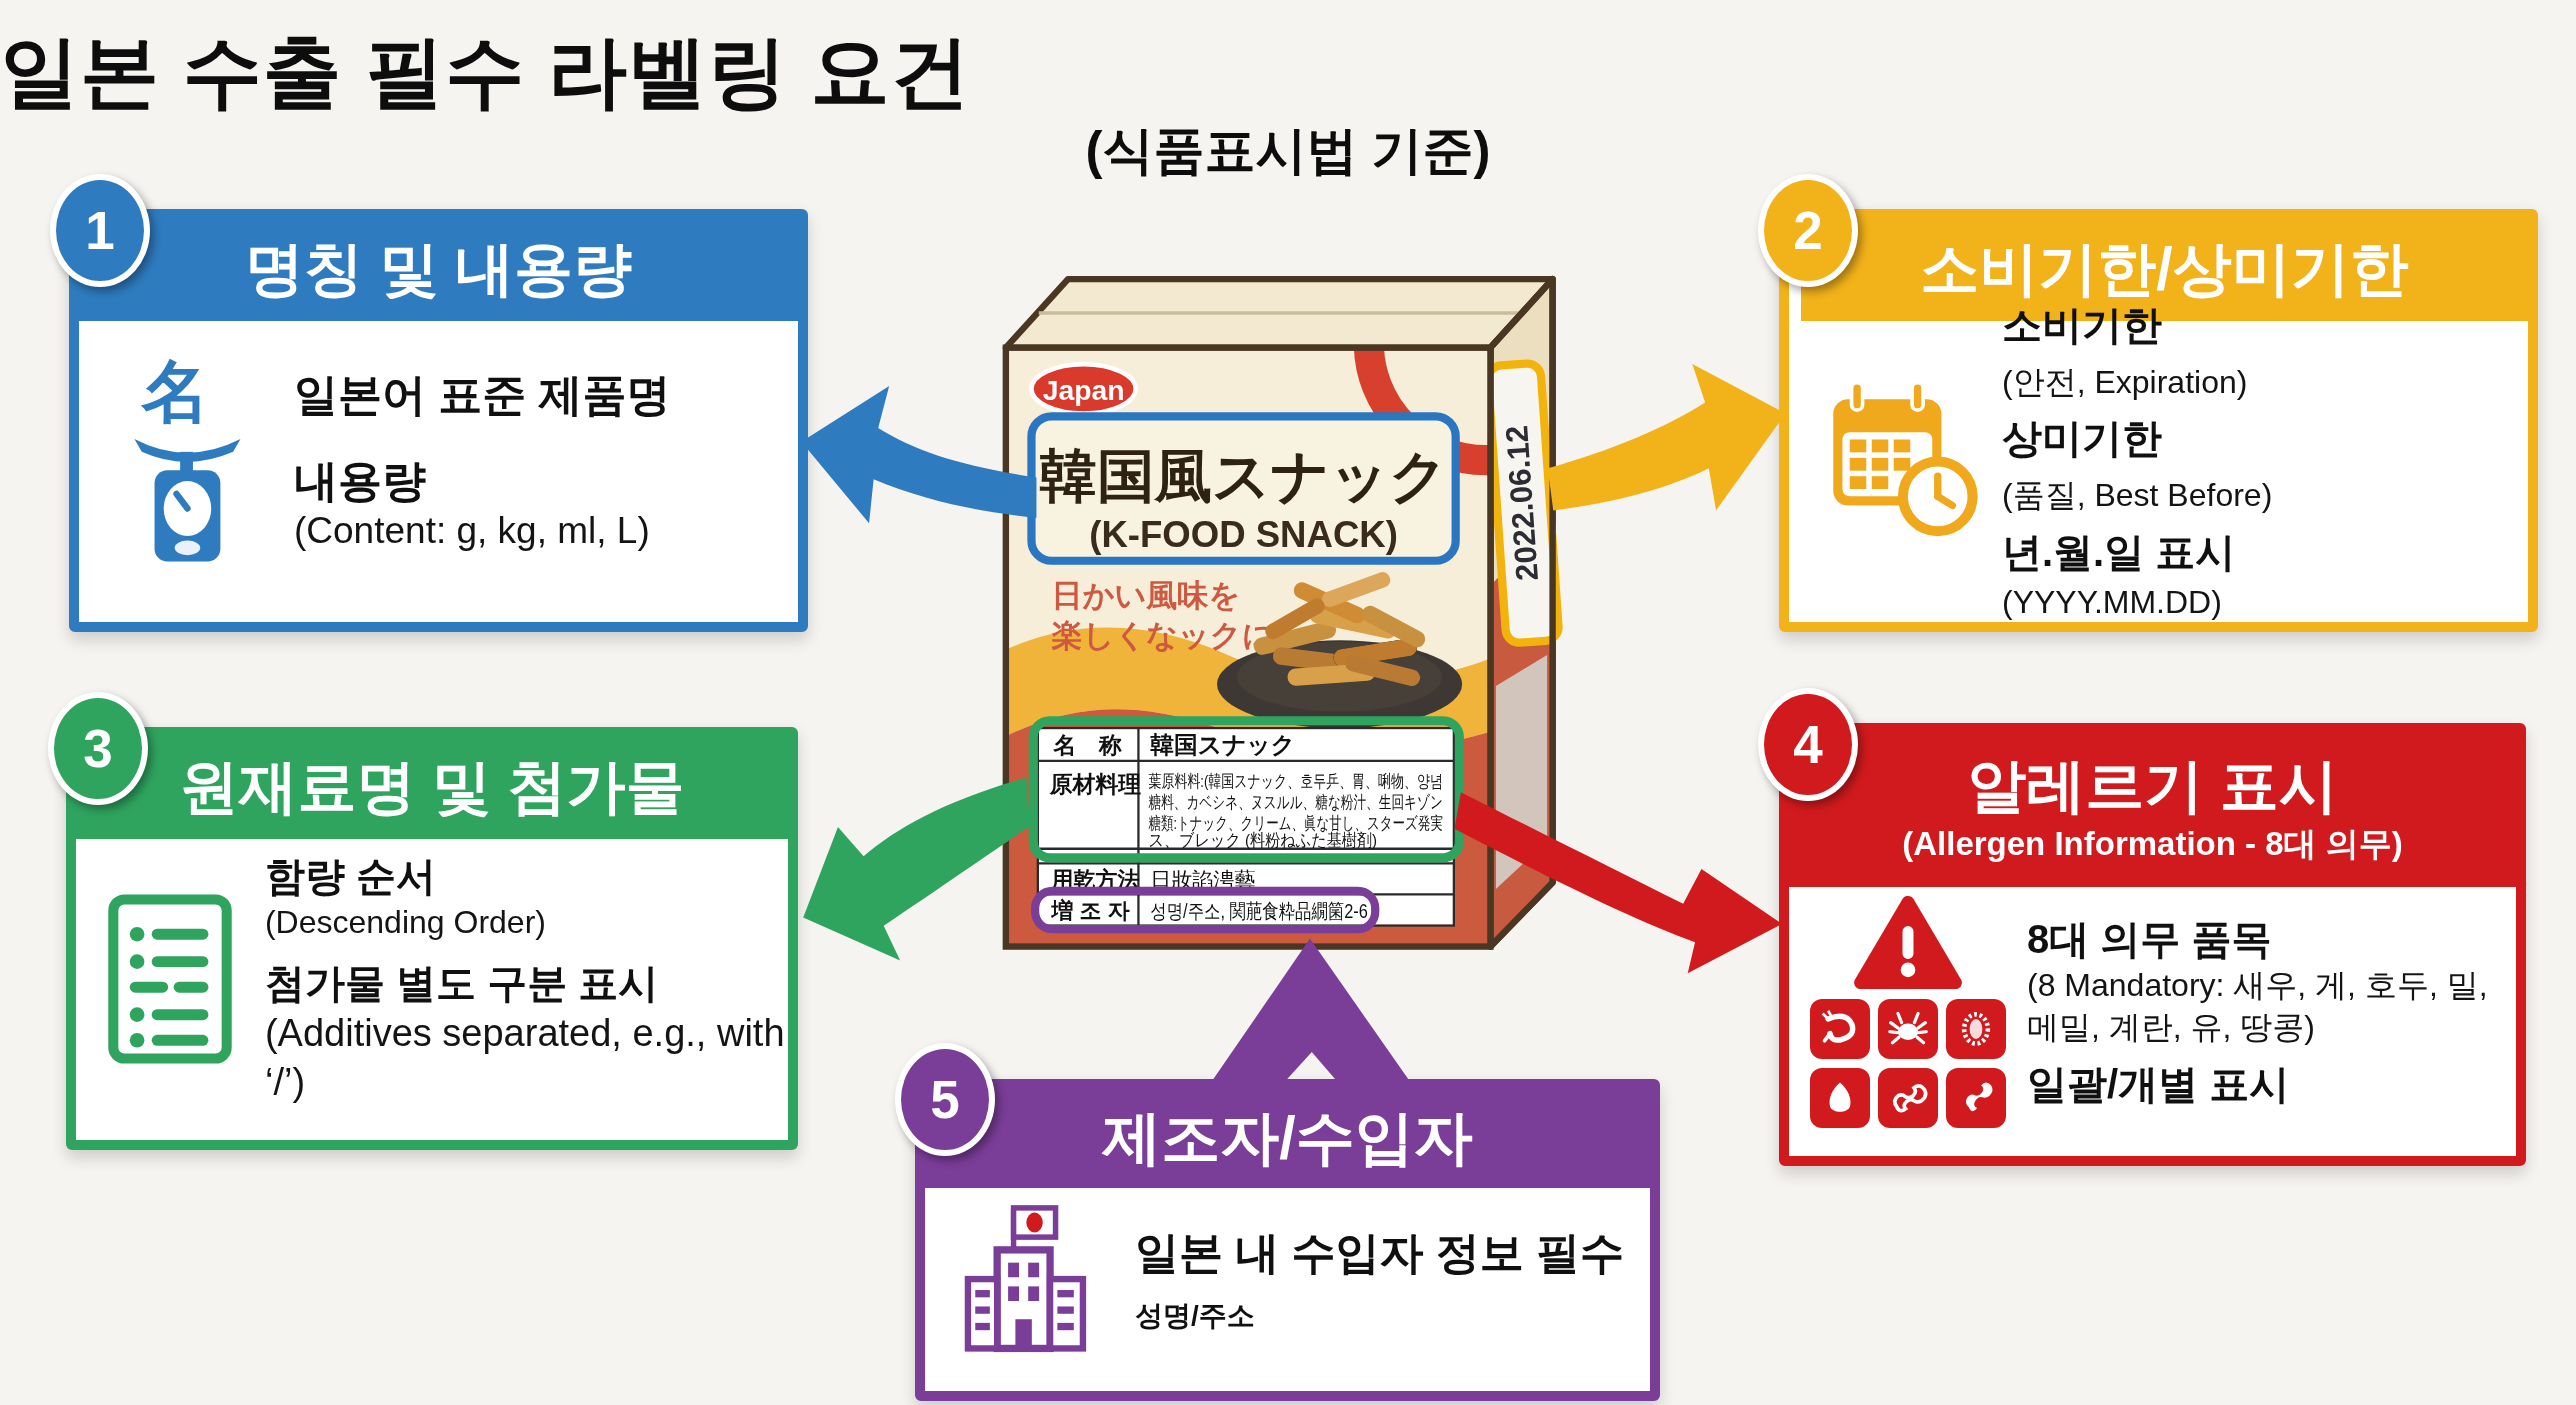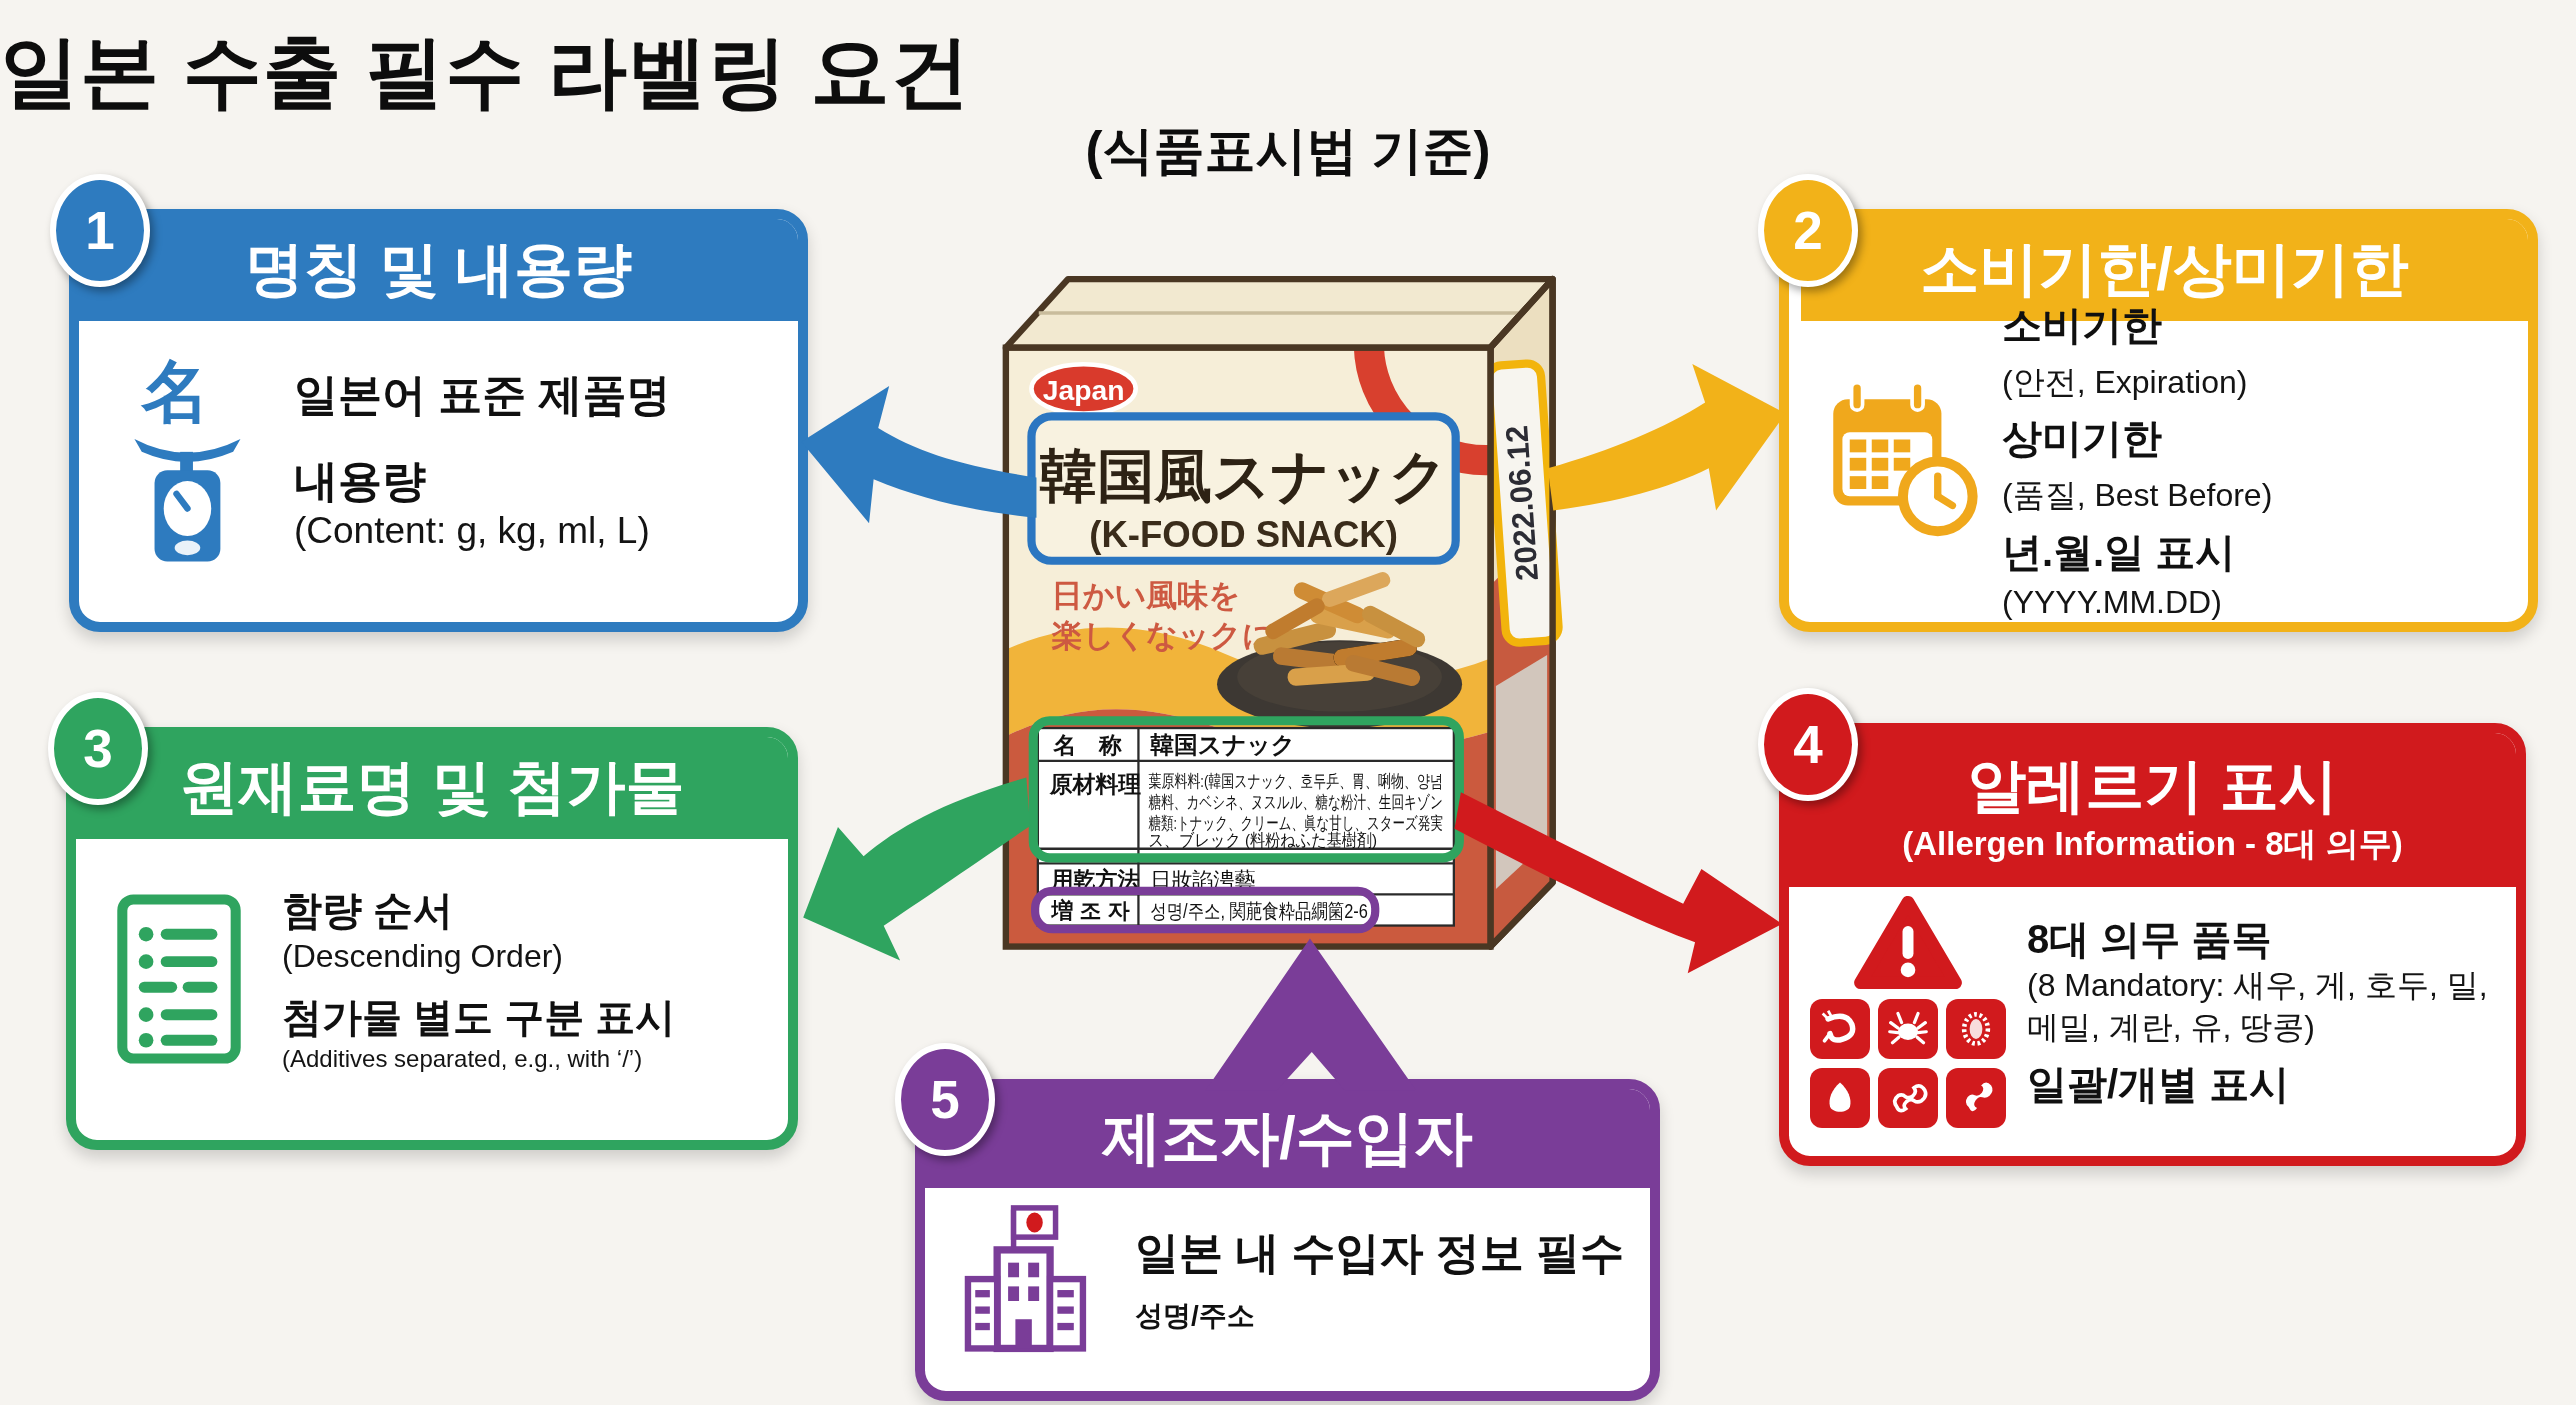--- a/index.html
+++ b/index.html
@@ -5,21 +5,21 @@
   html,body{margin:0;padding:0;background:#f6f4f0;}
   #canvas{position:relative;width:2576px;height:1405px;background:#f6f4f0;overflow:hidden;
           font-family:"Liberation Sans","DejaVu Sans",sans-serif;}
   .abs{position:absolute;}
   
   .title-main{position:absolute;left:0;top:20px;width:2576px;text-align:left;
     font-size:79px;font-weight:900;color:#0d0d0d;letter-spacing:0.9px;}
   .title-sub{position:absolute;left:0;top:117px;width:2576px;text-align:center;
     font-size:51px;font-weight:800;color:#0d0d0d;}
   
-  .info-box{position:absolute;border:10px solid var(--c);border-radius:31px;background:#ffffff;
+  .info-box{position:absolute;border:10px solid var(--c);border-radius:6px;background:#ffffff;
     box-shadow:0 7.3px 14.6px rgba(0,0,0,.16);overflow:hidden;}
   .info-box .hdr{background:var(--c);color:#fff;text-align:center;font-weight:900;
     display:flex;flex-direction:column;justify-content:center;}
   .hdr-main{font-size:59px;line-height:1.15;}
   .hdr-sub{font-size:33px;font-weight:700;margin-top:1.8px;}
   .info-box .bdy{display:flex;align-items:center;background:#fff;}
   .icon-col{display:flex;flex-direction:column;align-items:center;justify-content:center;gap:12.8px;}
   .lines{display:flex;flex-direction:column;justify-content:center;color:#101010;}
   .t-big{font-size:44px;font-weight:900;line-height:1.25;}
   .t-big2{font-size:40px;font-weight:900;line-height:1.3;}
@@ -133,21 +133,21 @@
               <rect x="50" y="128" width="62" height="12" rx="6"></rect>
             <circle cx="34" cy="162" r="8"></circle>
               <rect x="50" y="156" width="62" height="12" rx="6"></rect>
           </g>
         </svg>
       </div>
       <div class="lines">
         <div class="t-big2">함량 순서</div>
         <div class="t-sub2">(Descending Order)</div>
         <div class="t-big2" style="margin-top:12.8px;">첨가물 별도 구분 표시</div>
-        <div class="t-sub2" style="font-size:24px;">(Additives separated, e.g., with ‘/’)</div>
+        <div class="t-sub2" style="font-size:38px;">(Additives separated, e.g., with ‘/’)</div>
       </div>
     </div>
   </div>
   <div class="badge" style="left: 48px; top: 692px; --c: #2fa45f;">
     <span>3</span>
   </div>
 
   <div class="info-box" style="left: 1779px; top: 723px; width: 727px; height: 423px; --c: #d11a1d;">
     <div class="hdr" style="height:154px;">
       <div class="hdr-main">알레르기 표시</div>

